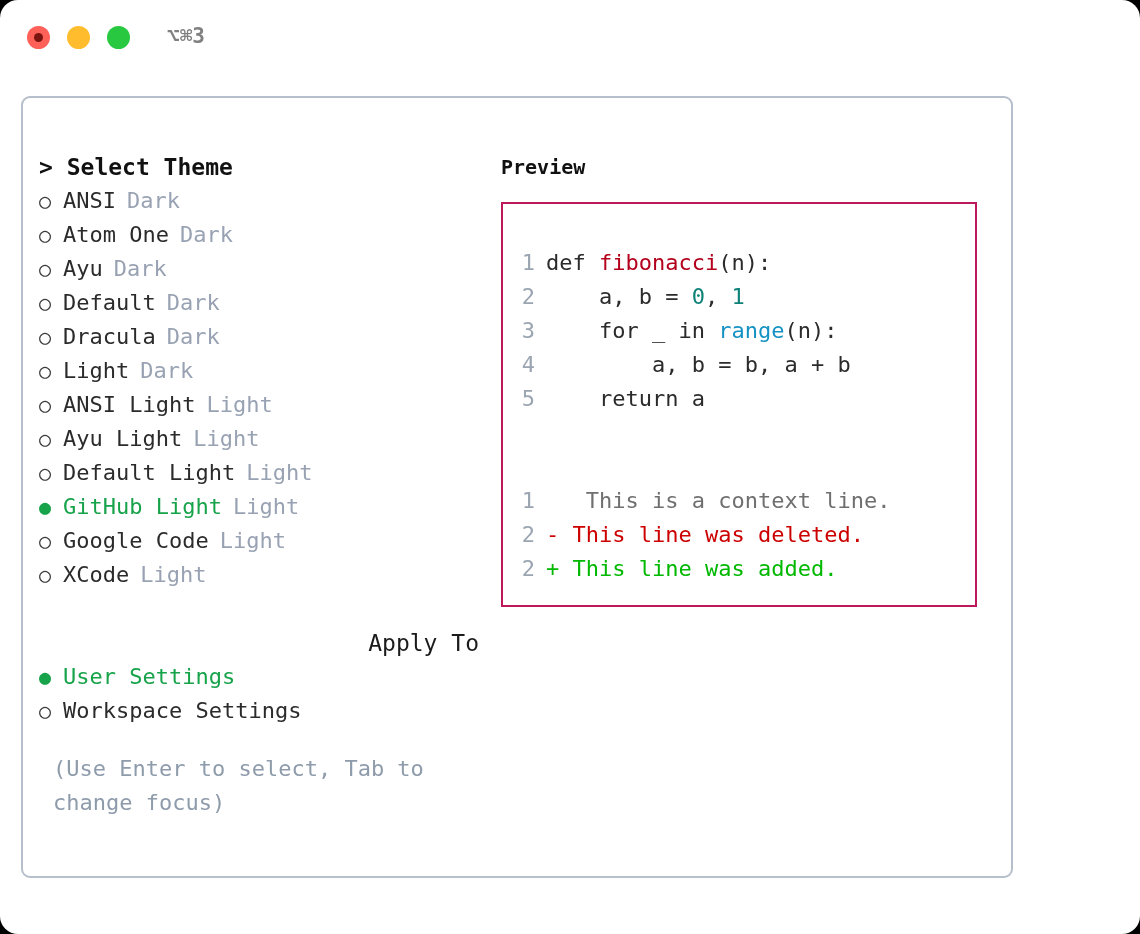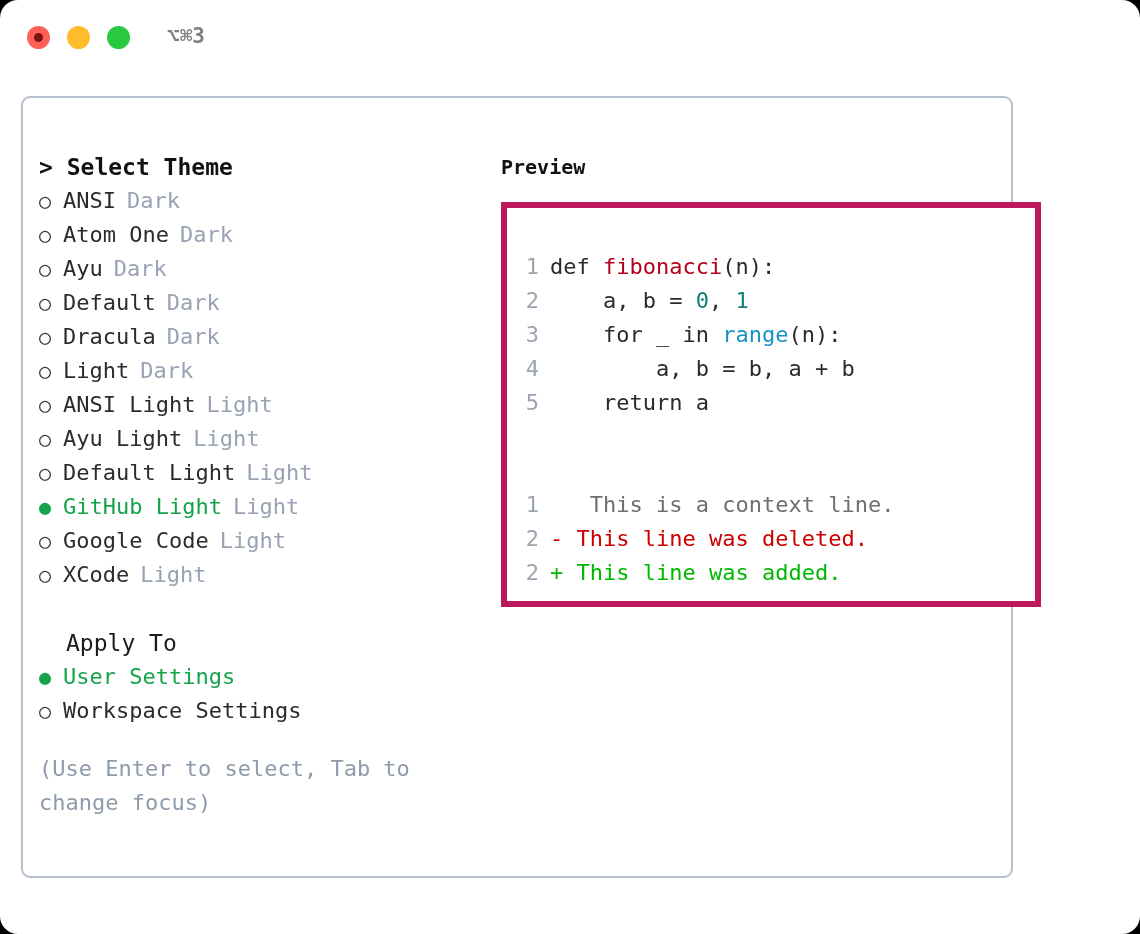--- a/index.html
+++ b/index.html
@@ -94,20 +94,21 @@
     font-size: 23px;
     font-weight: 700;
     color: #111111;
     white-space: pre;
     line-height: 34px;
     height: 34px;
   }
   .section-title-plain {
     font-weight: 400;
     color: #1b1b1b;
+    text-align: right;
   }
 
   .opt-row {
     display: flex;
     align-items: baseline;
     height: 34px;
     line-height: 34px;
     font-family: "DejaVu Sans Mono", monospace;
     font-size: 22px;
     white-space: pre;
@@ -130,36 +131,37 @@
 
   .spacer-row { height: 34px; }
 
   .hint {
     margin-top: 24px;
     font-family: "DejaVu Sans Mono", monospace;
     font-size: 22px;
     line-height: 34px;
     color: #8e9bab;
     width: 410px;
+    margin-left: 14px;
   }
 
   
   .preview-title {
     font-family: "DejaVu Sans Mono", monospace;
     font-size: 20px;
     font-weight: 700;
     color: #111111;
     line-height: 34px;
     white-space: pre;
   }
   .preview-box {
     margin-top: 18px;
-    width: 540px;
+    width: 476px;
     height: 405px;
-    border: 6px solid #be185d;
+    border: 2px solid #be185d;
     box-sizing: border-box;
     background: #ffffff;
     padding: 42px 0 0 18px;
   }
   .code-line {
     font-family: "DejaVu Sans Mono", monospace;
     font-size: 22px;
     line-height: 34px;
     height: 34px;
     white-space: pre;

